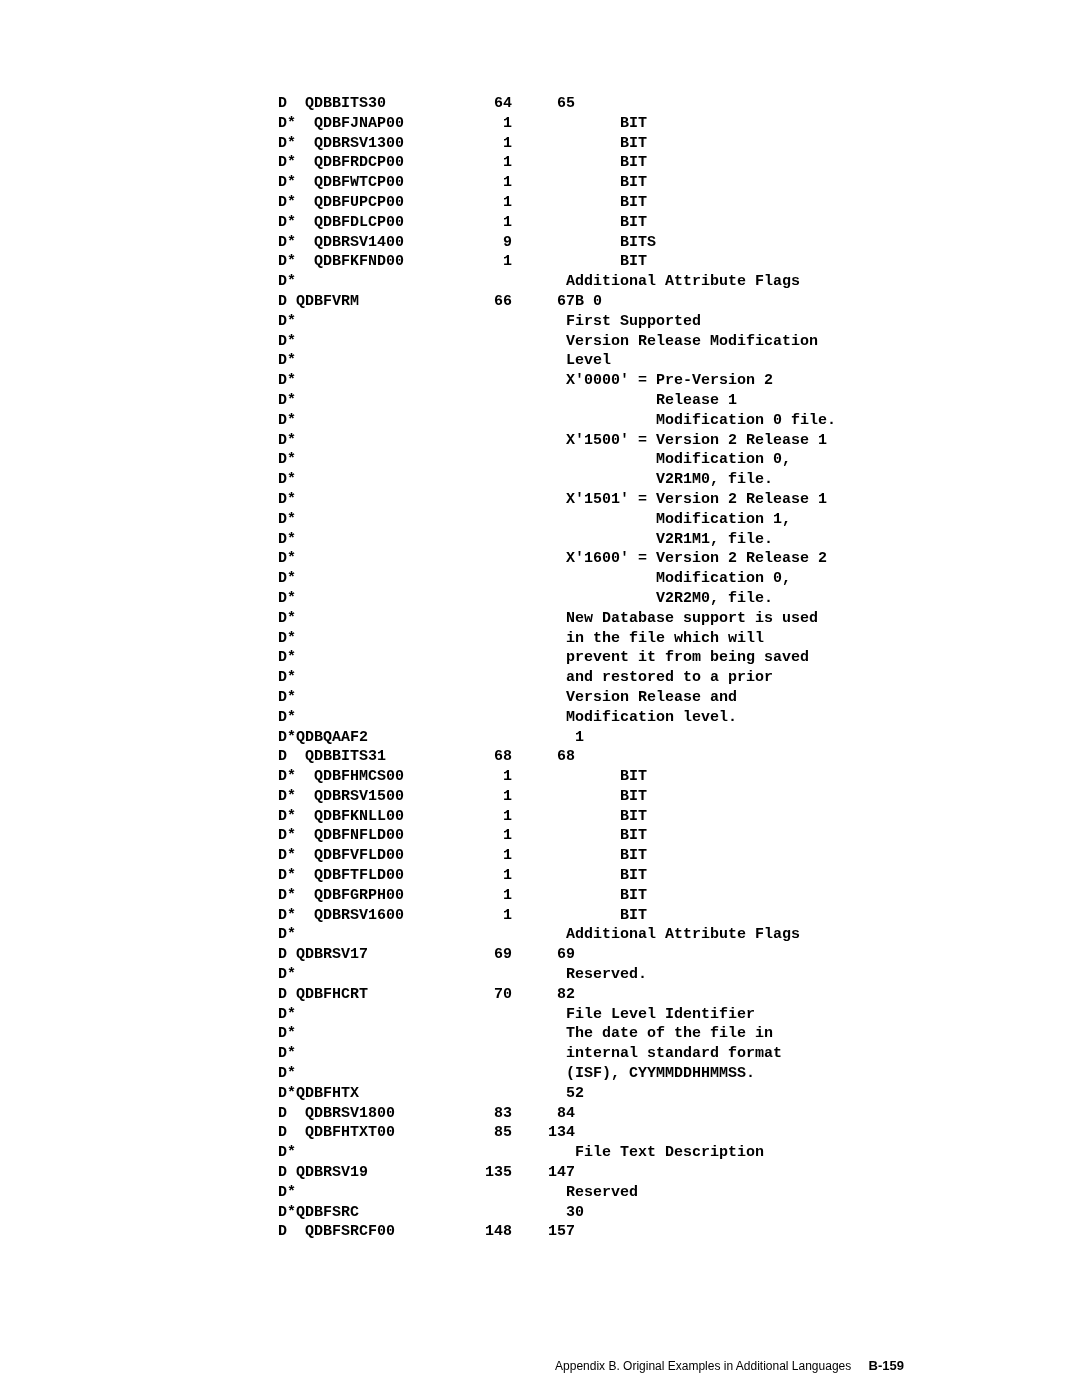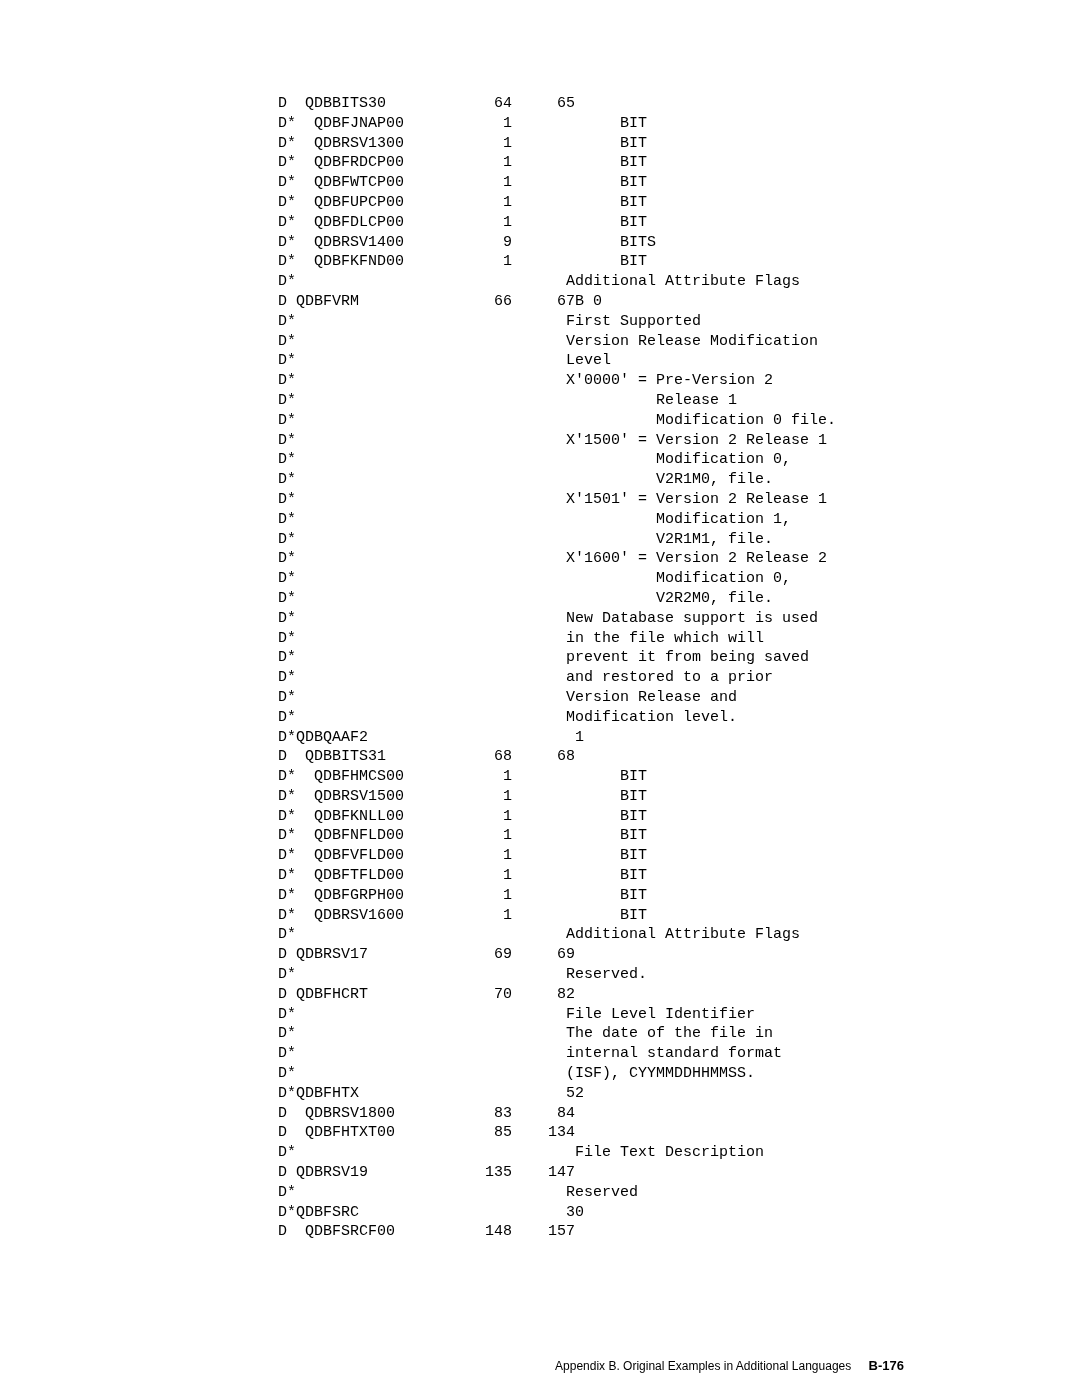--- a/index.html
+++ b/index.html
@@ -8,21 +8,21 @@
     background: #ffffff;
     color: #000000;
     margin: 0;
     padding: 94px 0 40px 0;
     width: 1080px;
     line-height: 1.32;
   }
   .content {
     white-space: pre;
     margin-left: 278px;
-    font-weight: normal;
+    font-weight: bold;
   }
   .footer {
     margin-top: 115px;
     text-align: right;
     padding-right: 176px;
     font-family: Arial, Helvetica, sans-serif;
     font-size: 12px;
   }
   .footer .pagenum {
     font-weight: bold;
@@ -87,14 +87,14 @@
 D  QDBRSV1800           83     84
 D  QDBFHTXT00           85    134
 D*                               File Text Description
 D QDBRSV19             135    147
 D*                              Reserved
 D*QDBFSRC                       30
 D  QDBFSRCF00          148    157</div>
 
 <div class="footer">
   <span>Appendix B. Original Examples in Additional Languages</span>
-  <span class="pagenum">B-176</span>
+  <span class="pagenum">B-159</span>
 </div>
 
 </body></html>

